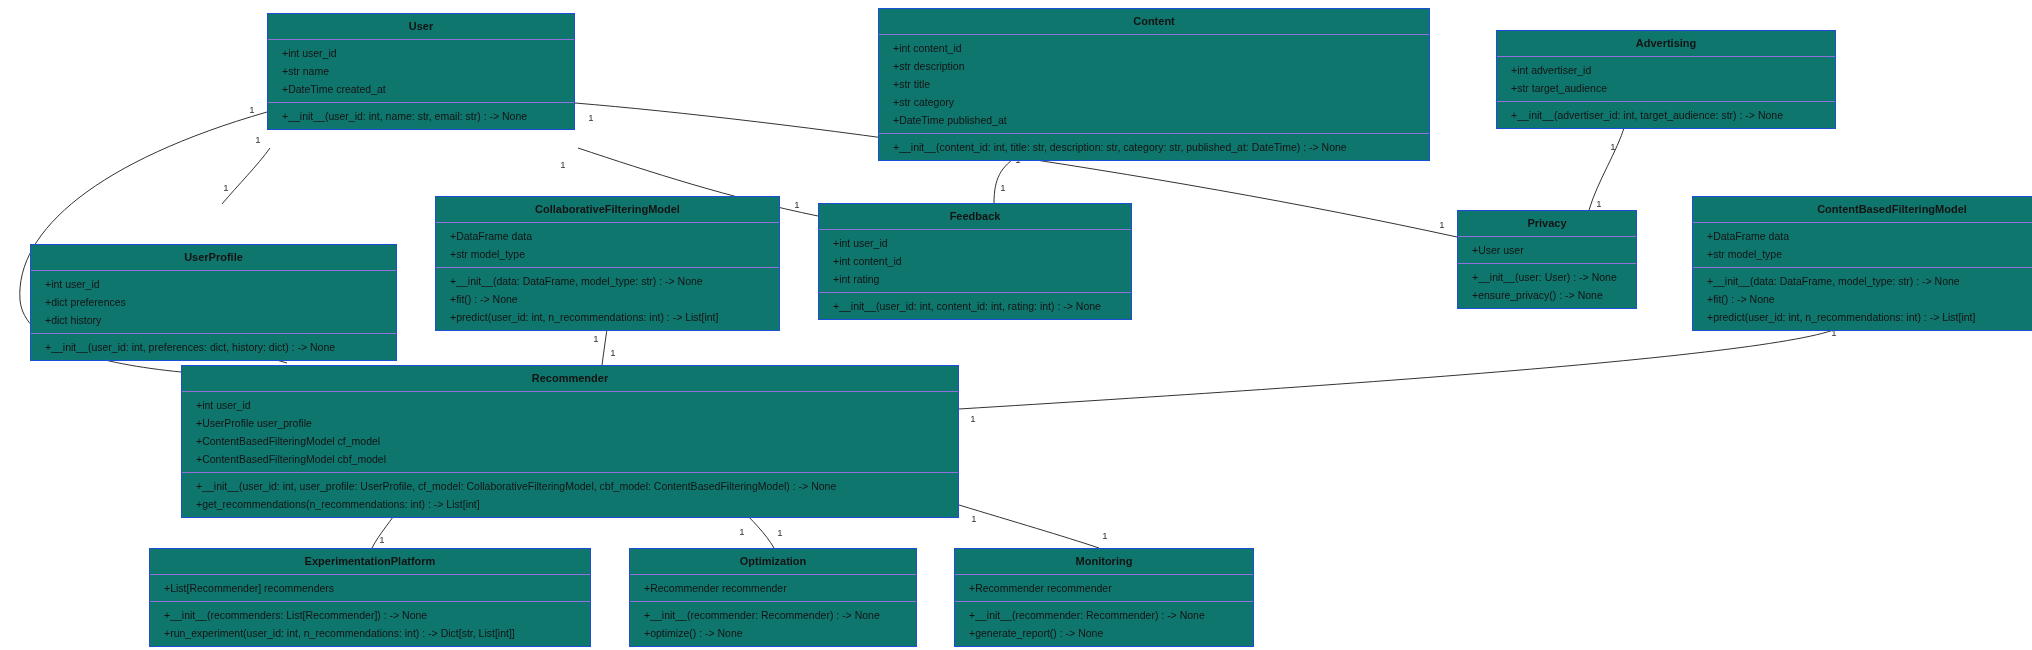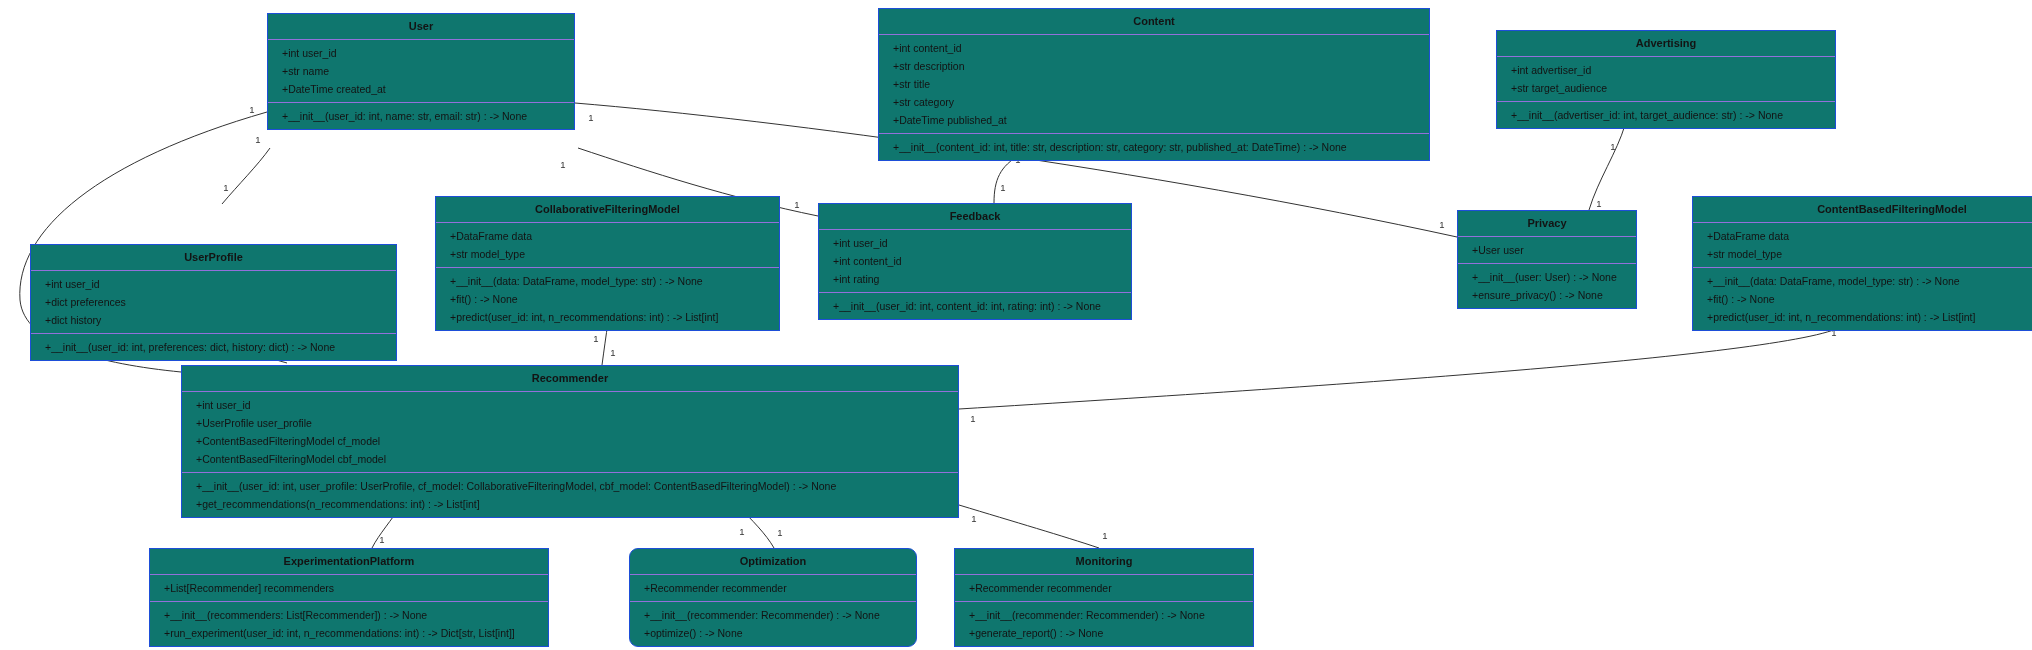--- a/index.html
+++ b/index.html
@@ -169,31 +169,31 @@
         <div class="uml-row">+int user_id</div>
         <div class="uml-row">+UserProfile user_profile</div>
         <div class="uml-row">+ContentBasedFilteringModel cf_model</div>
         <div class="uml-row">+ContentBasedFilteringModel cbf_model</div>
       </div>
       <div class="uml-section">
         <div class="uml-row">+__init__(user_id: int, user_profile: UserProfile, cf_model: CollaborativeFilteringModel, cbf_model: ContentBasedFilteringModel) : -&gt; None</div>
         <div class="uml-row">+get_recommendations(n_recommendations: int) : -&gt; List[int]</div>
       </div>
     </div>
-    <div class="uml-class" style="left: 149px; top: 548px; width: 400px;">
+    <div class="uml-class" style="left: 149px; top: 548px; width: 442px;">
       <div class="uml-title">ExperimentationPlatform</div>
       <div class="uml-section">
         <div class="uml-row">+List[Recommender] recommenders</div>
       </div>
       <div class="uml-section">
         <div class="uml-row">+__init__(recommenders: List[Recommender]) : -&gt; None</div>
         <div class="uml-row">+run_experiment(user_id: int, n_recommendations: int) : -&gt; Dict[str, List[int]]</div>
       </div>
     </div>
-    <div class="uml-class" style="left: 629px; top: 548px; width: 288px; border-radius: 9px;">
+    <div class="uml-class" style="left: 629px; top: 548px; width: 288px;">
       <div class="uml-title">Optimization</div>
       <div class="uml-section">
         <div class="uml-row">+Recommender recommender</div>
       </div>
       <div class="uml-section">
         <div class="uml-row">+__init__(recommender: Recommender) : -&gt; None</div>
         <div class="uml-row">+optimize() : -&gt; None</div>
       </div>
     </div>
     <div class="uml-class" style="left: 954px; top: 548px; width: 300px;">

